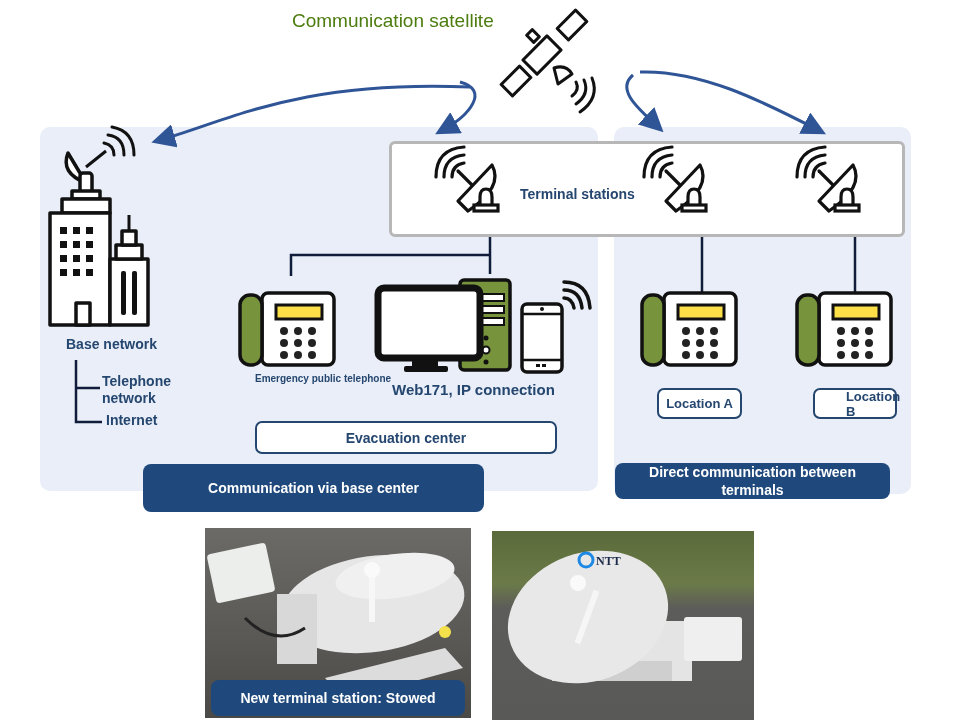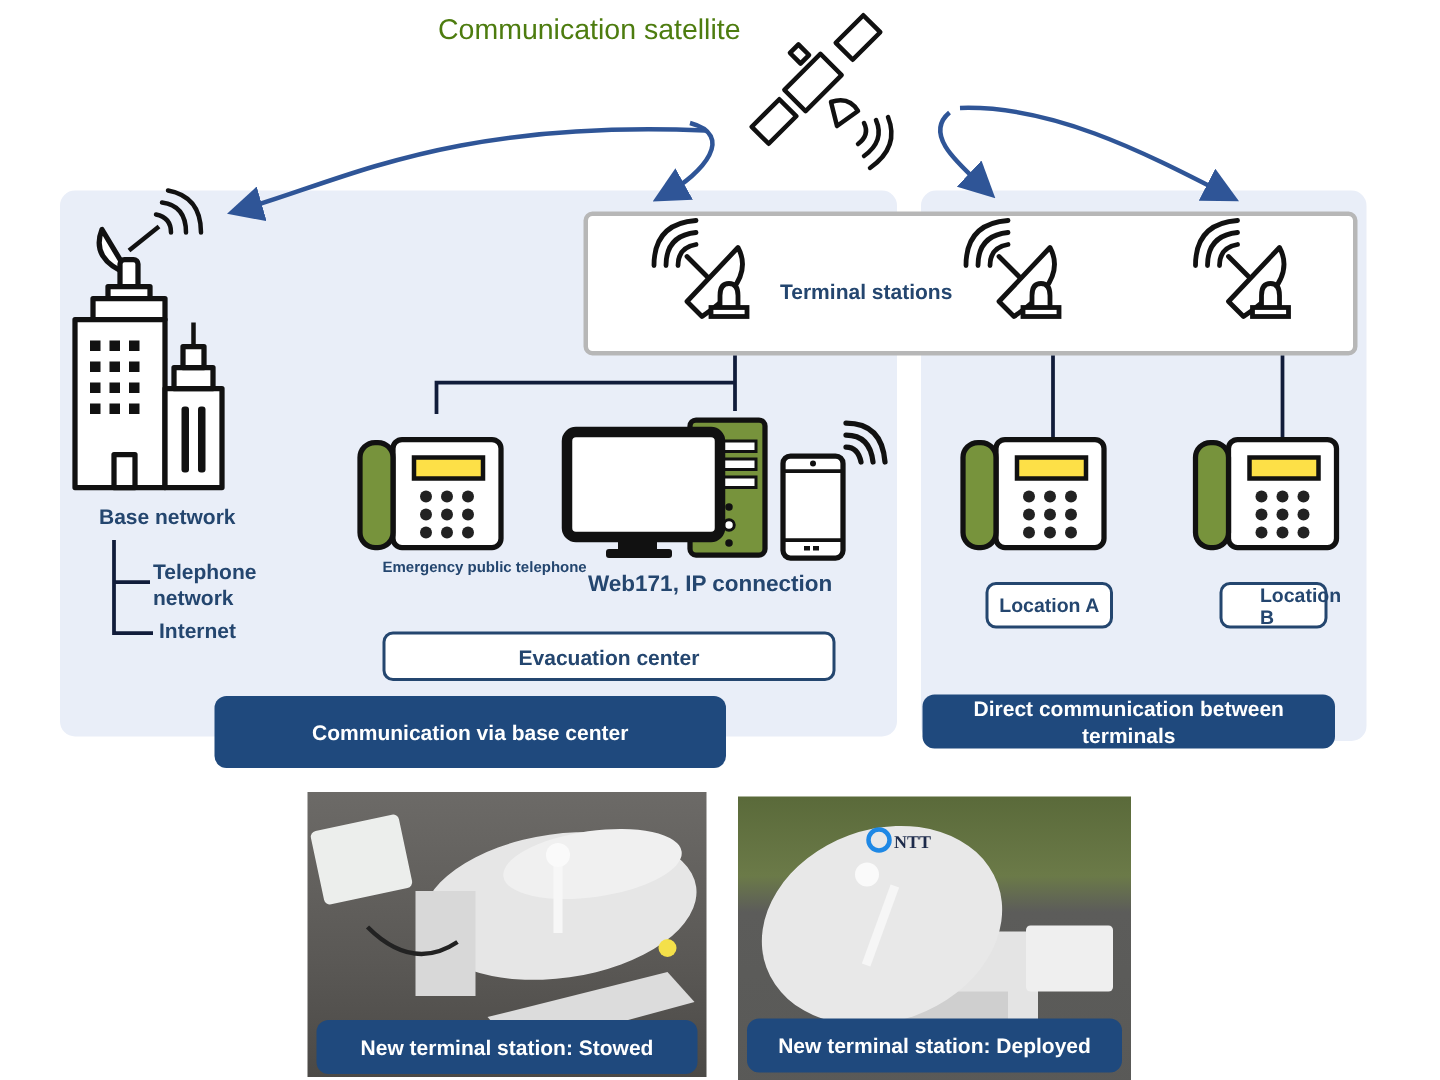--- a/index.html
+++ b/index.html
@@ -215,21 +215,21 @@
       <path d="M 46 4 q 24 0 26 26"></path>
   </g>
 </svg>
 
 <div class="abs label" style="left:255px;top:371px;width:140px;font-size:10px;line-height:16px;">Emergency public telephone</div>
 <div class="abs label" style="left:392px;top:381px;font-size:15px;">Web171, IP connection</div>
 
 <div class="outline-box" style="left:255px;top:421px;width:302px;height:33px;font-size:14px;">Evacuation center</div>
 
 <div class="outline-box" style="left:657px;top:388px;width:85px;height:31px;">Location A</div>
-<div class="outline-box" style="left:813px;top:388px;width:72px;height:31px;padding-left:36px;">Location B</div>
+<div class="outline-box" style="left:813px;top:388px;width:84px;height:31px;padding-left:36px;">Location B</div>
 
 <div class="navy-btn" style="left:143px;top:464px;width:341px;height:48px;">Communication via base center</div>
 <div class="navy-btn" style="left:615px;top:463px;width:275px;height:36px;padding:0 10px;box-sizing:border-box;">Direct communication between terminals</div>
 
 <div class="photo" style="left:205px;top:528px;width:266px;height:190px;background:linear-gradient(180deg,#6c6a67 0%,#5a5855 60%,#4b4946 100%);">
   <svg style="left:0;top:0;" width="266" height="190" viewBox="0 0 266 190">
     <path d="M 120 150 L 240 120 L 258 140 L 140 172 z" fill="#dcdcdc"></path>
     <rect x="6" y="20" width="60" height="50" rx="4" fill="#eceeec" transform="rotate(-12 36 45)"></rect>
     <ellipse cx="168" cy="76" rx="92" ry="48" fill="#e6e6e6" transform="rotate(-8 168 76)"></ellipse>
     <ellipse cx="190" cy="48" rx="60" ry="22" fill="#f0f0f0" transform="rotate(-8 190 48)"></ellipse>
@@ -246,14 +246,13 @@
   <svg style="left:0;top:0;" width="262" height="187" viewBox="0 0 262 187">
     <rect x="120" y="90" width="80" height="60" fill="#e4e4e4"></rect>
     <rect x="192" y="86" width="58" height="44" rx="3" fill="#efefef"></rect>
     <rect x="60" y="130" width="120" height="20" fill="#cfcfcf"></rect>
     <ellipse cx="96" cy="86" rx="82" ry="64" fill="#e8e8e8" transform="rotate(-20 96 86)"></ellipse>
     <rect x="92" y="58" width="6" height="56" fill="#f6f6f6" transform="rotate(20 95 86)"></rect>
     <circle cx="86" cy="52" r="8" fill="#fafafa"></circle>
     <circle cx="94" cy="29" r="7" fill="none" stroke="#1e88e5" stroke-width="3"></circle>
     <text x="104" y="34" font-family="Liberation Serif, serif" font-weight="bold" font-size="12" fill="#1c2a4a">NTT</text>
   </svg>
-  <div class="navy-btn" style="left:6px;top:148px;width:250px;height:36px;font-size:14px;">New terminal station: Deployed</div>
 </div>
 
 </body></html>

